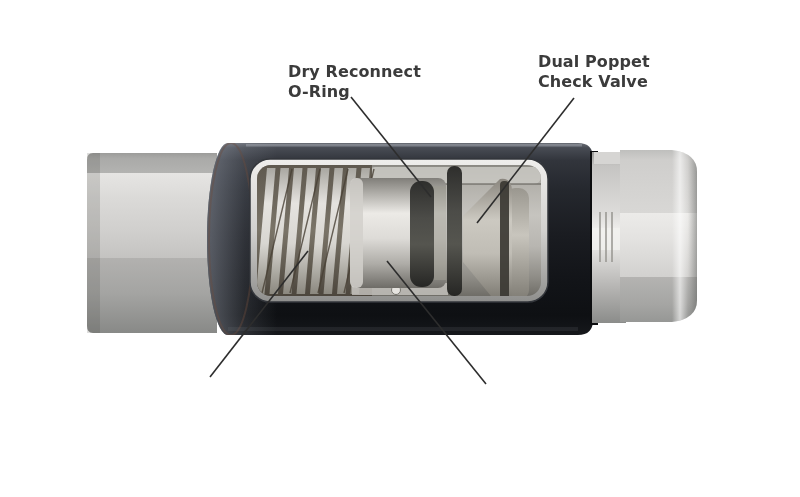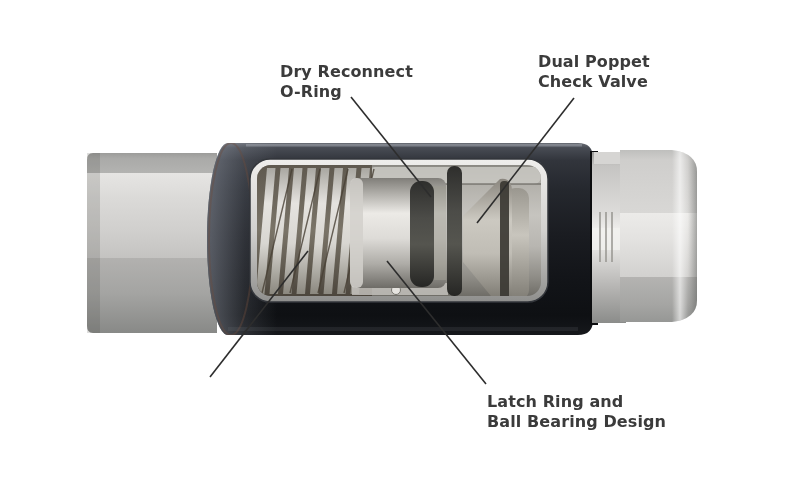--- a/index.html
+++ b/index.html
@@ -220,20 +220,18 @@
     </g>
 
     <g stroke="#2d2d2d" stroke-width="1.6">
       <line x1="351" y1="97" x2="431" y2="197"></line>
       <line x1="574" y1="98" x2="477" y2="223"></line>
       <line x1="210" y1="377" x2="308" y2="251"></line>
       <line x1="387" y1="261" x2="486" y2="384"></line>
     </g>
   </svg>
 
-  <div class="callout" style="left:280px;top:62px">Dry Reconnect
+  <div class="callout" style="left:288px;top:62px">Dry Reconnect
 O-Ring</div>
   <div class="callout" style="left:538px;top:52px">Dual Poppet
 Check Valve</div>
-  <div class="callout" style="left:487px;top:392px">Latch Ring and
-Ball Bearing Design</div>
 
 </div>
 
 </body></html>

